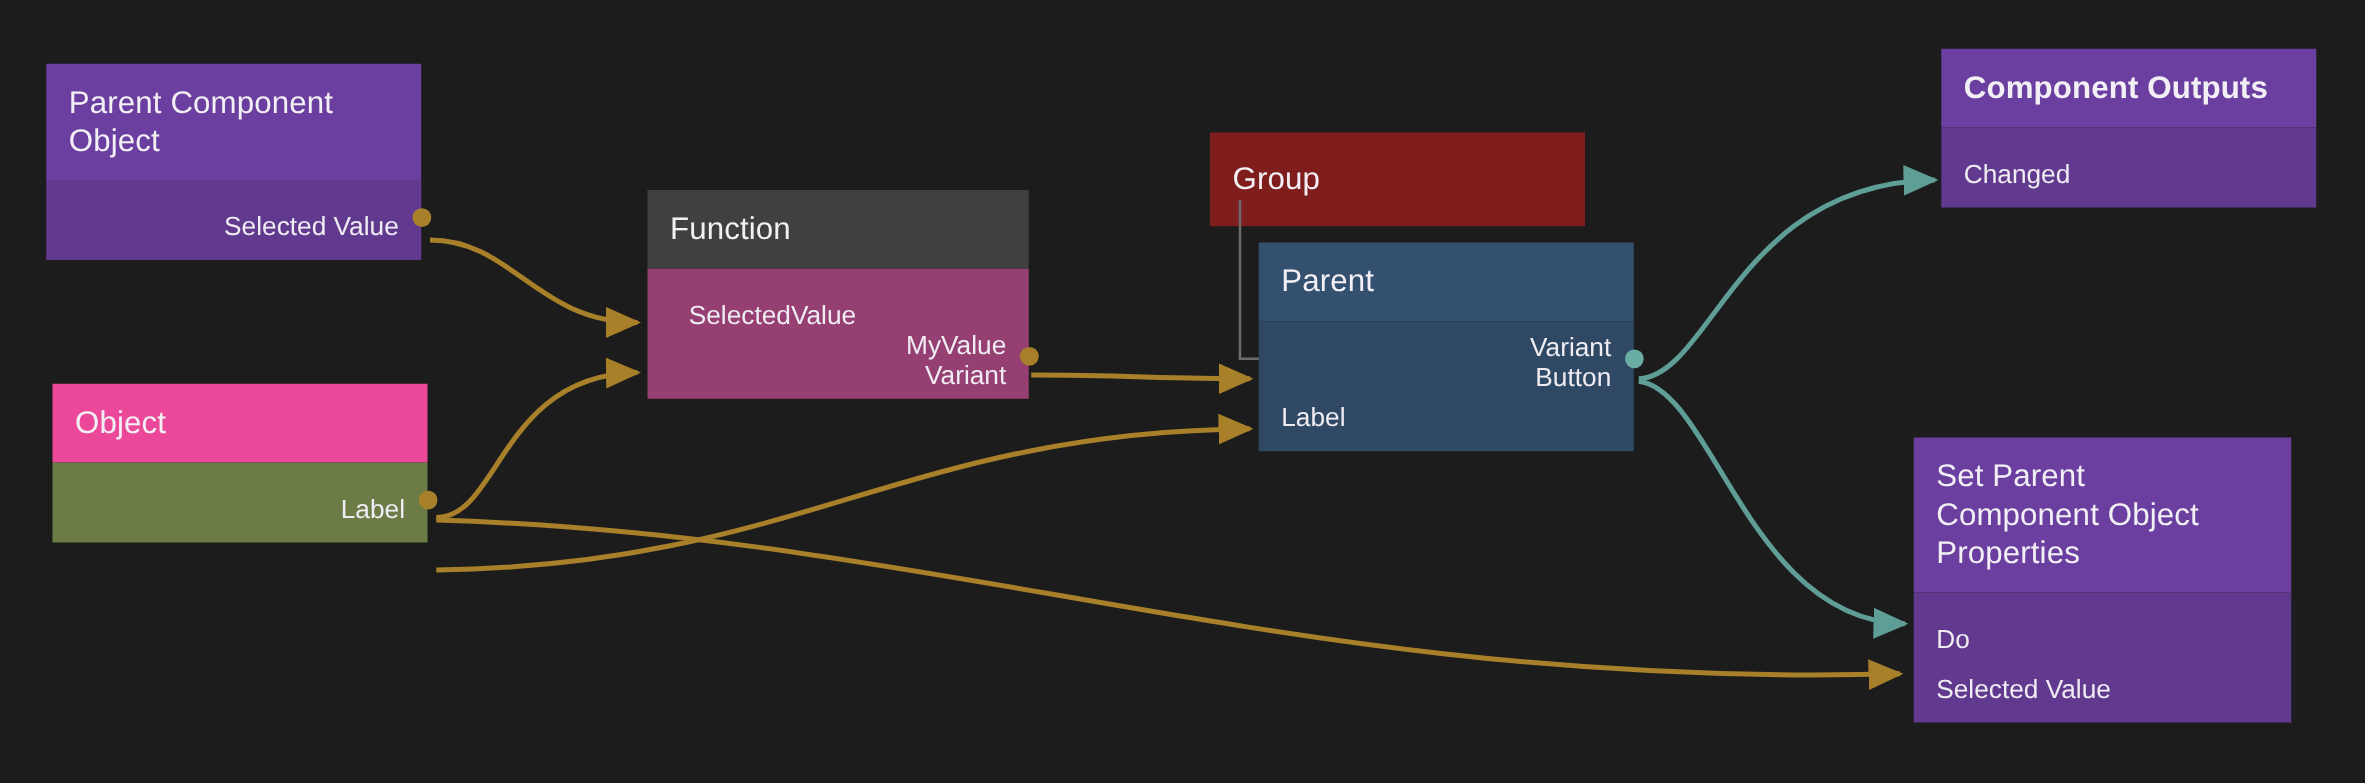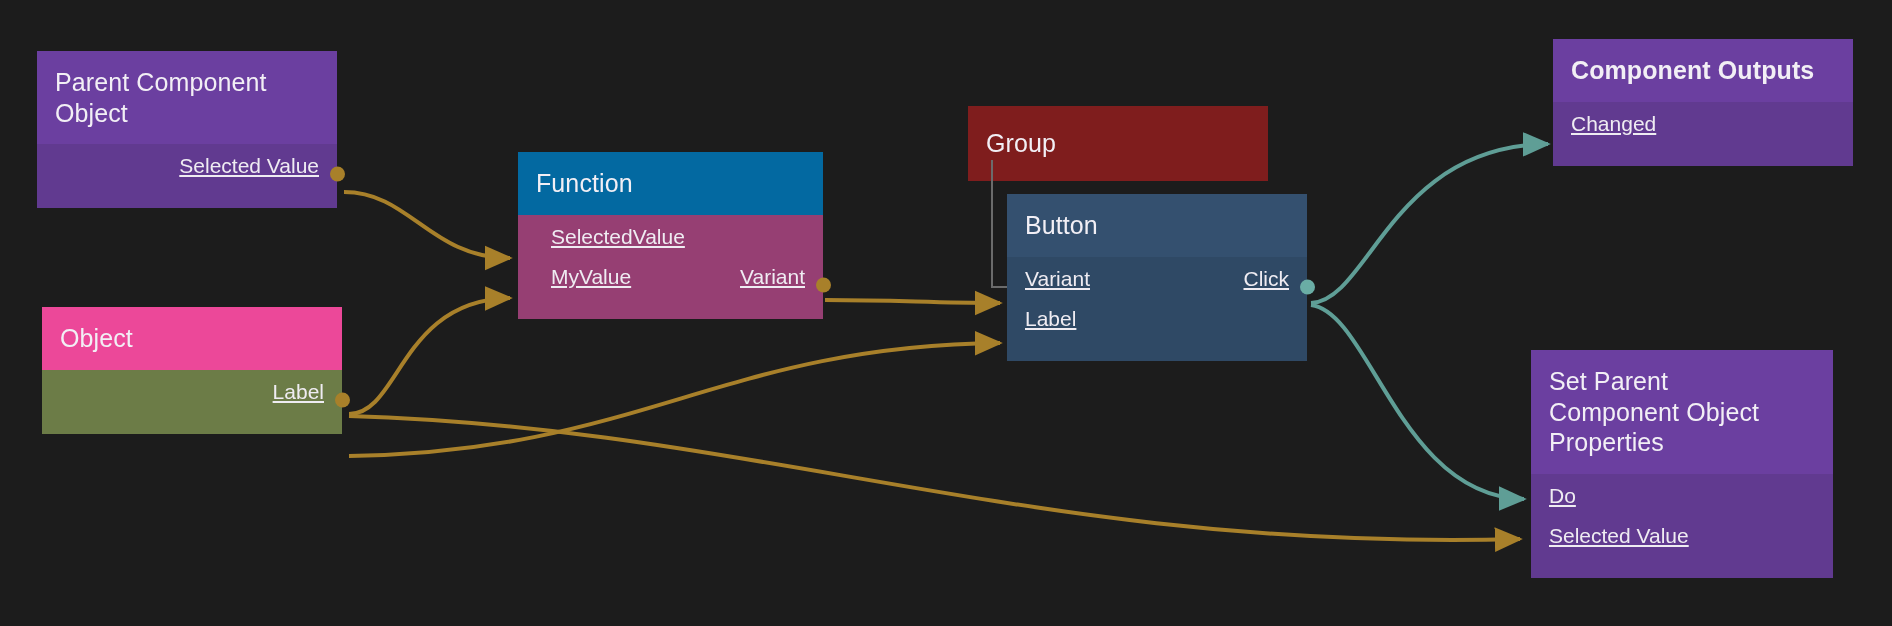--- a/index.html
+++ b/index.html
@@ -39,38 +39,37 @@
   }
   .node-body {
     flex: 1;
     padding: 10px 0 14px 0;
     display: flex;
     flex-direction: column;
   }
   .port-row {
     position: relative;
     display: flex;
-    align-items: flex-start;
+    align-items: flex-end;
     height: 40px;
     color: #efecf2;
     font-size: 21px;
     padding: 0 18px;
     white-space: nowrap;
-    text-decoration: underline;
   }
   .port-row.in { justify-content: flex-start; }
   .port-row.out { justify-content: flex-end; }
-  .port-row.both { justify-content: space-between; }
+  .port-row.both { justify-content: space-between; flex-direction: column; }
   .port-label { pointer-events: none; }
 
   
   .n-purple .node-header { background: #6b3fa0; }
   .n-purple .node-body   { background: #613a90; }
   
-  .n-pink .node-header { background: #0369a1; }
+  .n-pink .node-header { background: #404040; }
   .n-pink .node-body   { background: #963f73; padding-left: 15px; }
   
   .n-green .node-header { background: #ec4899; }
   .n-green .node-body   { background: #6c7c47; }
   
   .n-blue .node-header { background: #34506f; }
   .n-blue .node-body   { background: #2f4965; }
   .n-blue.header-only .node-header { background: #7f1d1d; }
 
   .port-dot {
@@ -156,25 +155,25 @@
     </div>
   </div>
 
   <div class="node n-blue header-only" style="left:968px; top:106px; width:300px;">
     <div class="node-header" style="padding-top:22px; padding-bottom:22px;">Group</div>
   </div>
 
   <div class="group-link" style="left:991px; top:160px; width:21px; height:128px;"></div>
 
   <div class="node n-blue" style="left:1007px; top:194px; width:300px;">
-    <div class="node-header">Button</div>
+    <div class="node-header">Parent</div>
     <div class="node-body">
       <div class="port-row both">
         <span class="port-label">Variant</span>
-        <span class="port-label">Click</span>
+        <span class="port-label">Button</span>
         <span class="port-dot right teal"></span>
       </div>
       <div class="port-row in">
         <span class="port-label">Label</span>
       </div>
     </div>
   </div>
 
   <div class="node n-purple" style="left:1553px; top:39px; width:300px;">
     <div class="node-header" style="font-weight:700;">Component Outputs</div>

